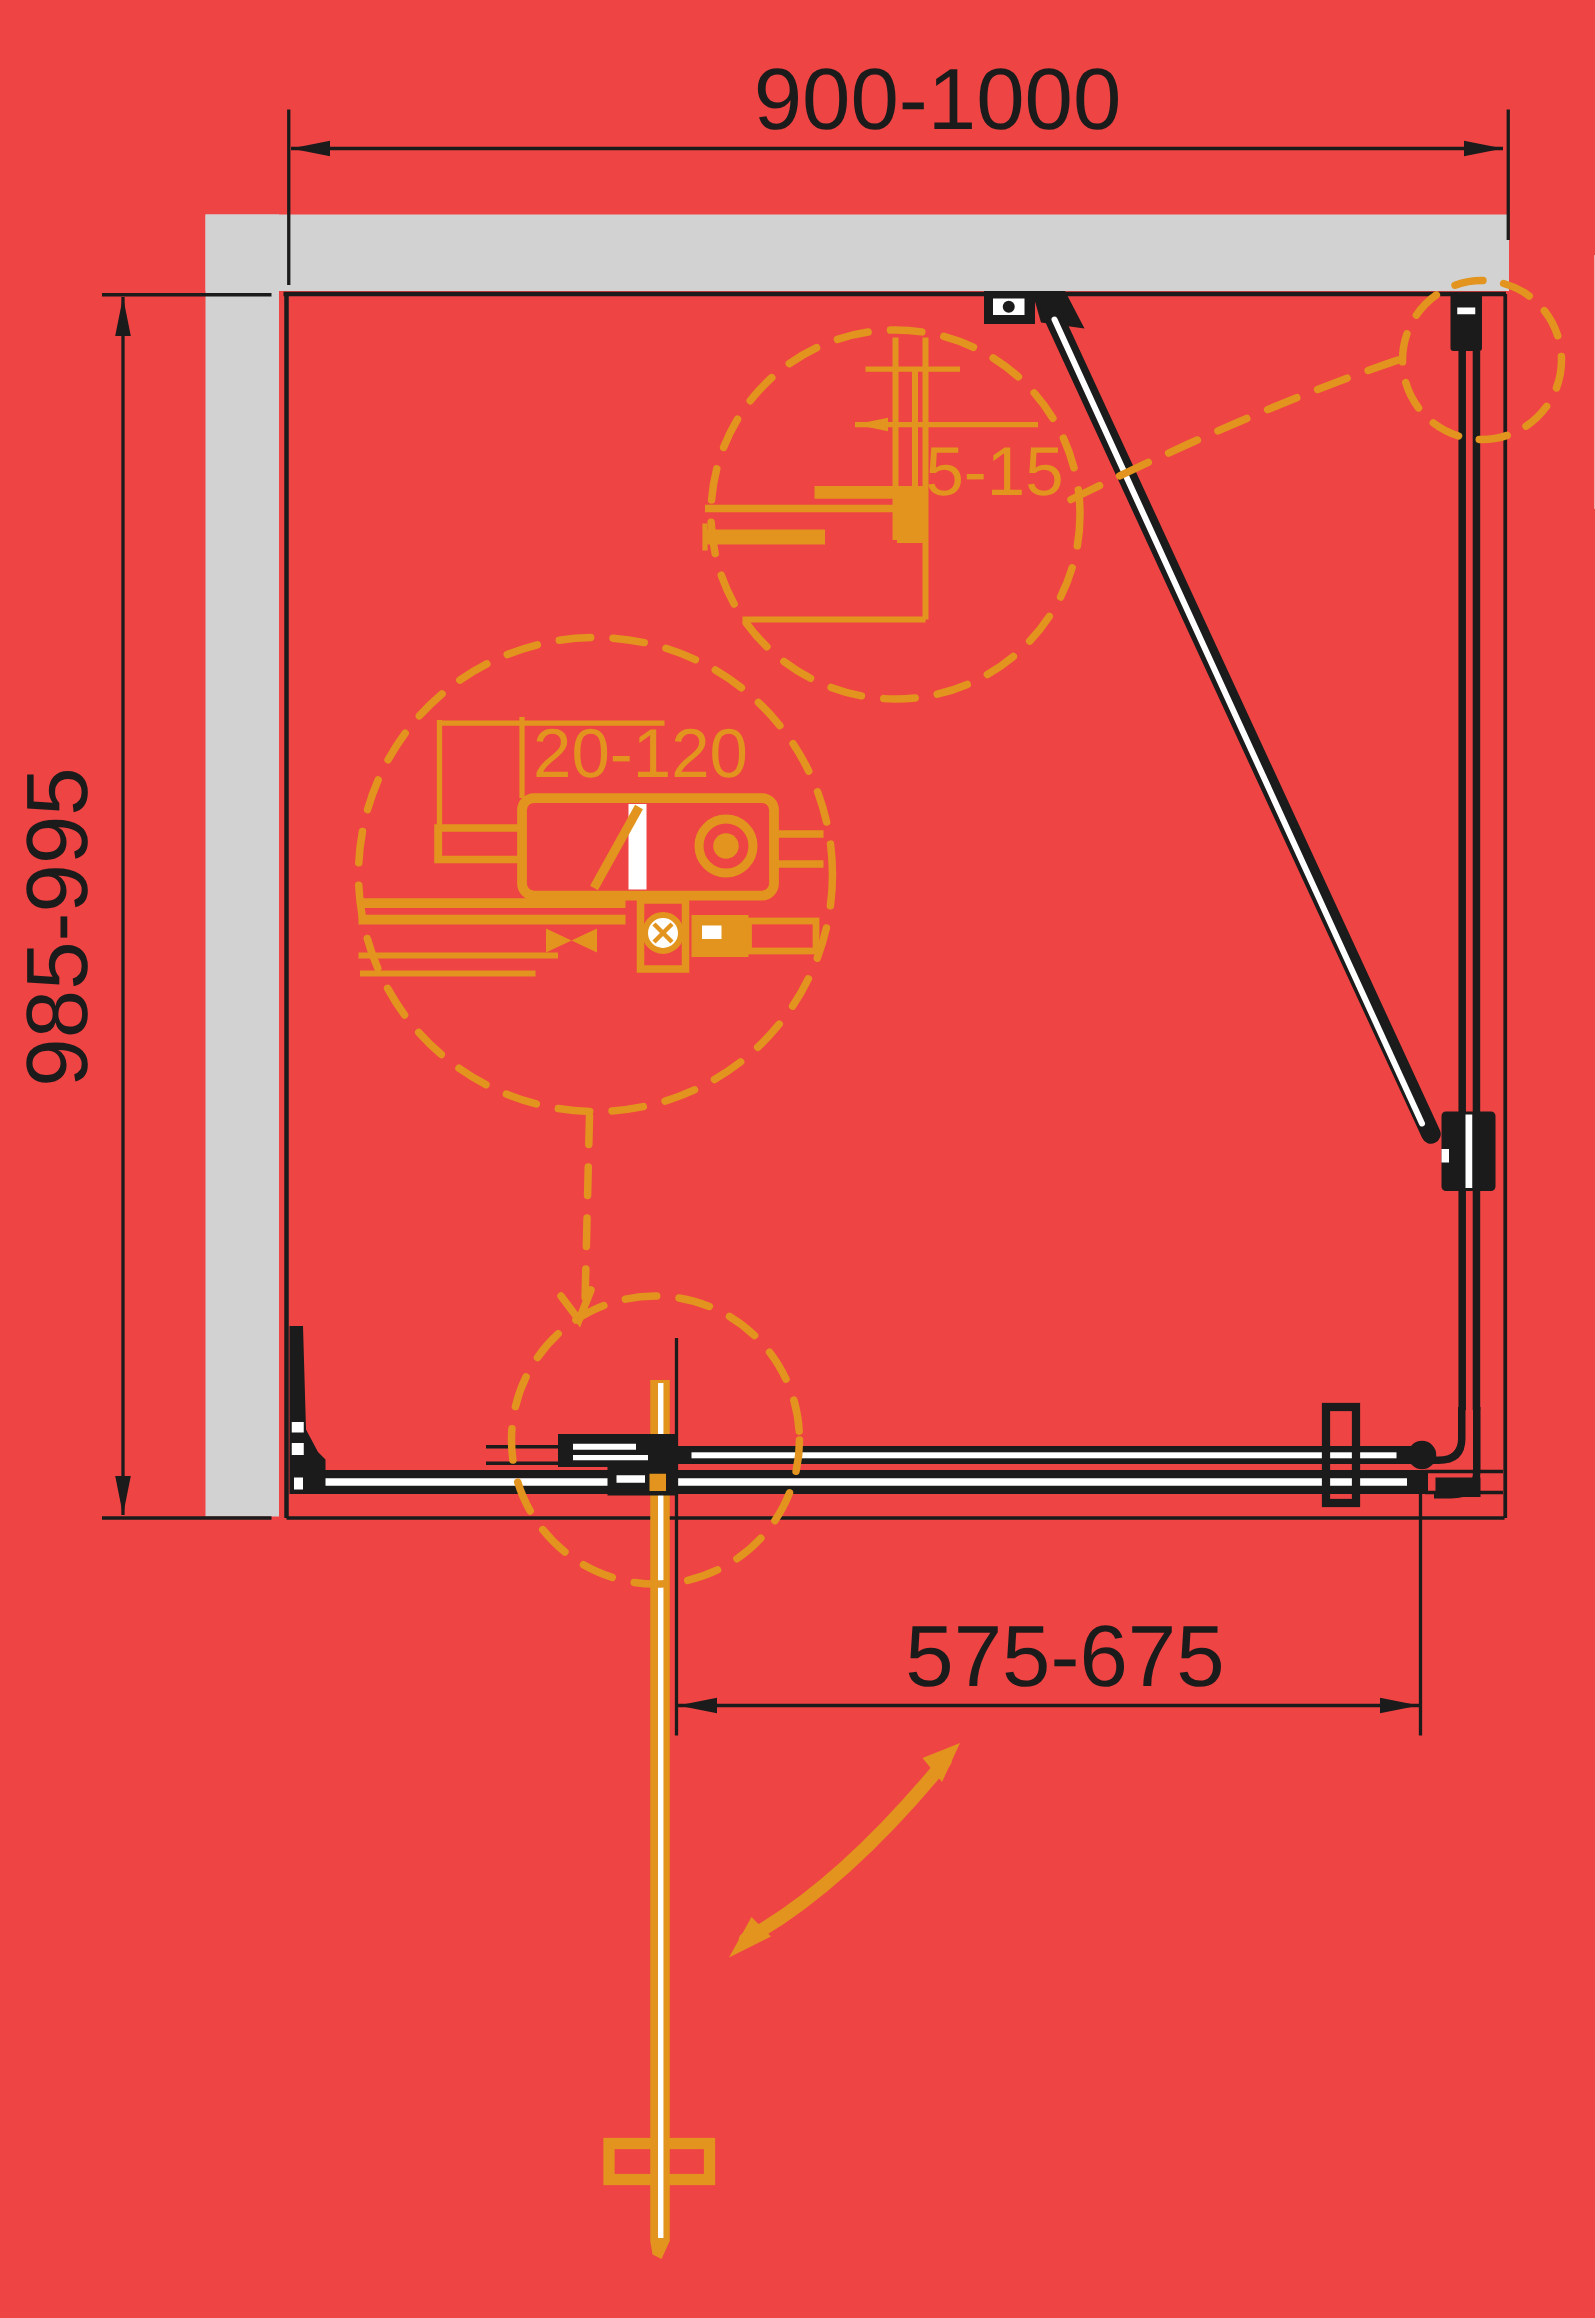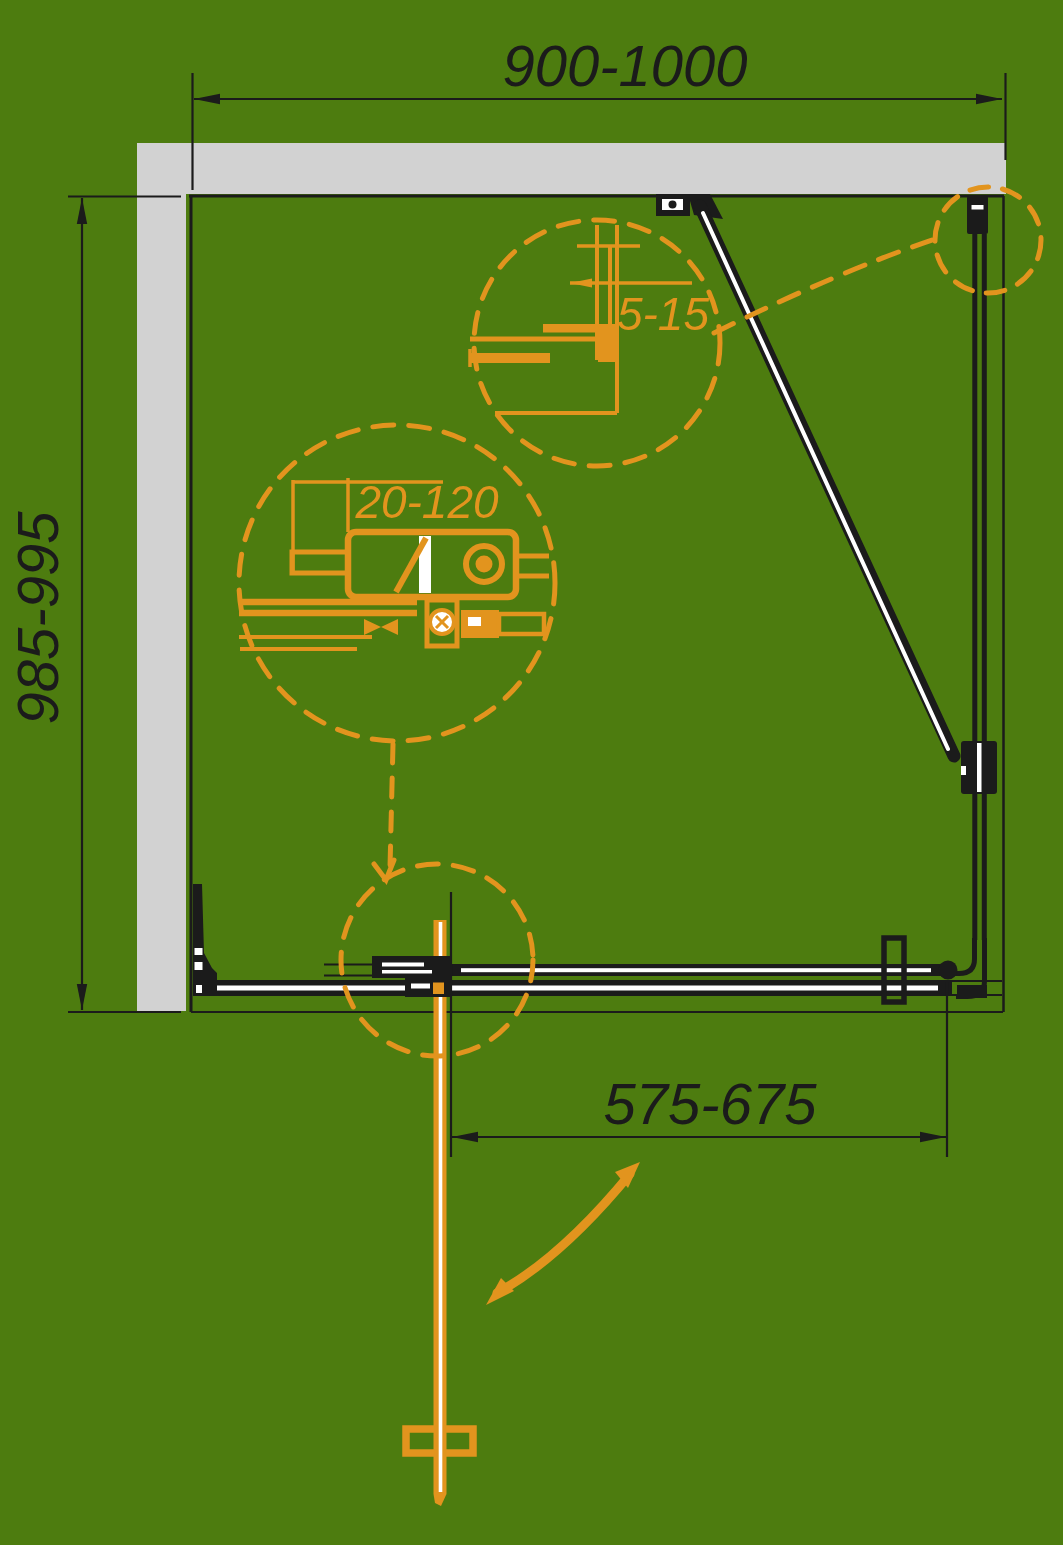--- a/index.html
+++ b/index.html
@@ -1,17 +1,17 @@
 <!DOCTYPE html>
 <html><head>
 <meta charset="utf-8">
 <style>
   html,body{margin:0;padding:0;background:#ffffff;}
   body{font-family:"Liberation Sans",sans-serif;}
-  .stage{width:1063px;height:1545px;position:relative;background:#4d7c0f;overflow:hidden;font-style:italic;}
+  .stage{width:1063px;height:1545px;position:relative;background:#ef4444;overflow:hidden;}
   svg{display:block;}
   text{font-family:"Liberation Sans","DejaVu Sans",sans-serif;}
   .dim-text{fill:#1b1b1b;font-size:58px;}
   .dim-text-orange{fill:#e2941e;font-size:46px;}
 </style>
 </head>
 <body>
 
 <div class="stage">
 <svg width="1063" height="1545" viewBox="0 0 1063 1545">

